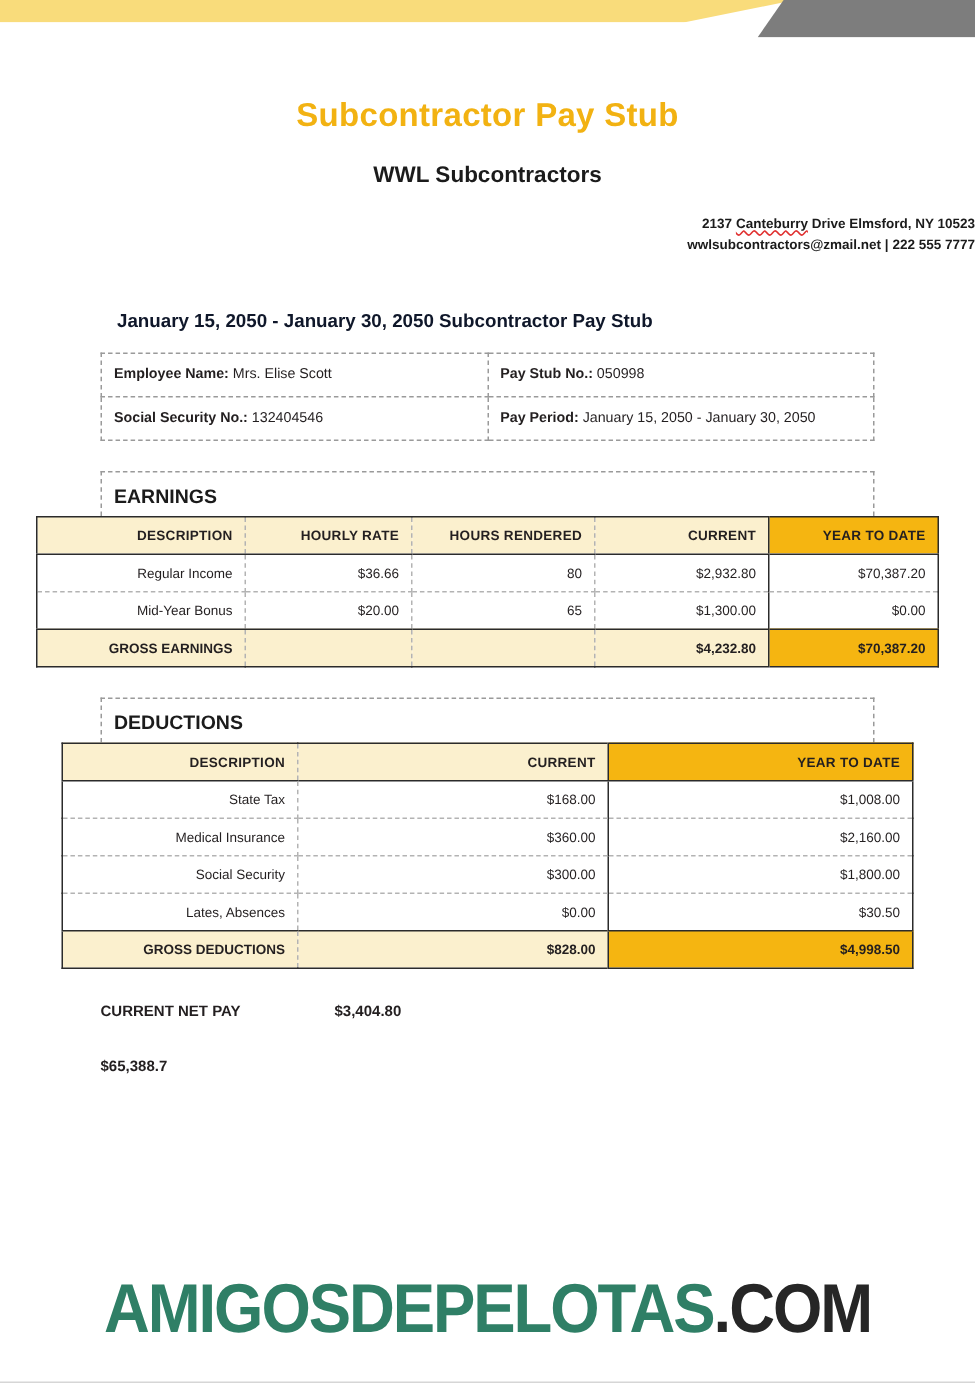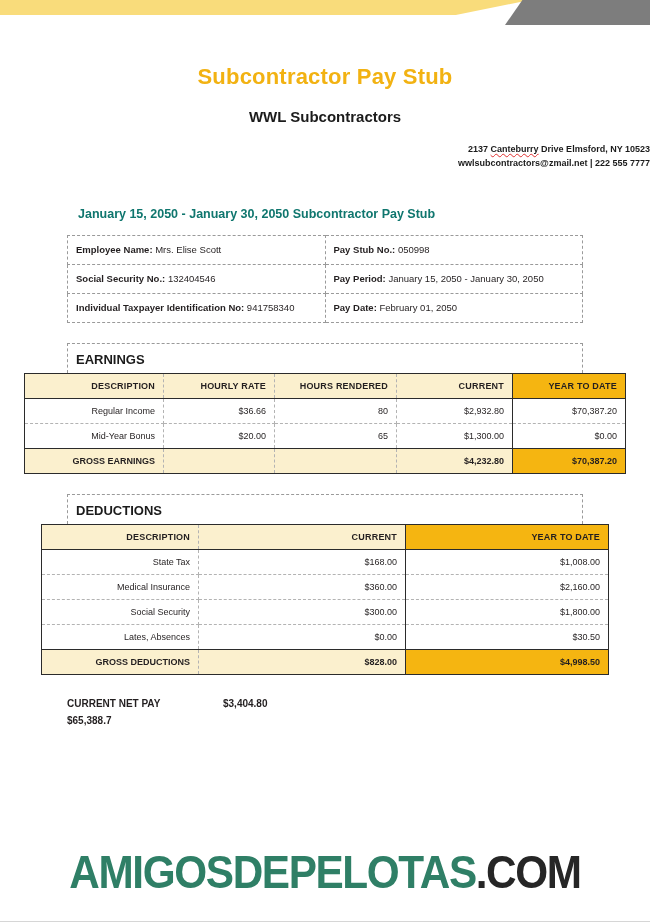--- a/index.html
+++ b/index.html
@@ -75,21 +75,21 @@
   .misspell {
     text-decoration: underline wavy #e03030;
     text-decoration-skip-ink: none;
   }
 
   
   .period-heading {
     margin: 36px 0 0 78px;
     font-size: 12.5px;
     font-weight: bold;
-    color: #0f766e;
+    color: #0f172a;
   }
 
   
   .sheet {
     margin: 14px auto 0 auto;
     width: 516px;
   }
 
   table.info, table.grid {
     width: 516px;
@@ -177,20 +177,21 @@
   
   .netpay {
     width: 516px;
     margin: 20px auto 0 auto;
   }
   .netpay-row {
     display: flex;
     font-size: 10px;
     font-weight: bold;
     line-height: 1.75;
+    margin-top: 20px;
   }
   .netpay-label { width: 156px; }
   .netpay-value { }
 
   
   .watermark {
     position: absolute;
     left: 0;
     bottom: 22px;
     width: 650px;
@@ -240,30 +241,20 @@
         <tr>
           <td>
             <span class="lbl">Social Security No.:</span>
             <span>132404546</span>
           </td>
           <td>
             <span class="lbl">Pay Period:</span>
             <span>January 15, 2050 - January 30, 2050</span>
           </td>
         </tr>
-        <tr>
-          <td>
-            <span class="lbl">Individual Taxpayer Identification No:</span>
-            <span>941758340</span>
-          </td>
-          <td>
-            <span class="lbl">Pay Date:</span>
-            <span>February 01, 2050</span>
-          </td>
-        </tr>
       </tbody>
     </table>
   </div>
 
   <div class="section-box">
     <div class="section-title">EARNINGS</div>
   </div>
   <table class="grid">
     <thead>
       <tr>

